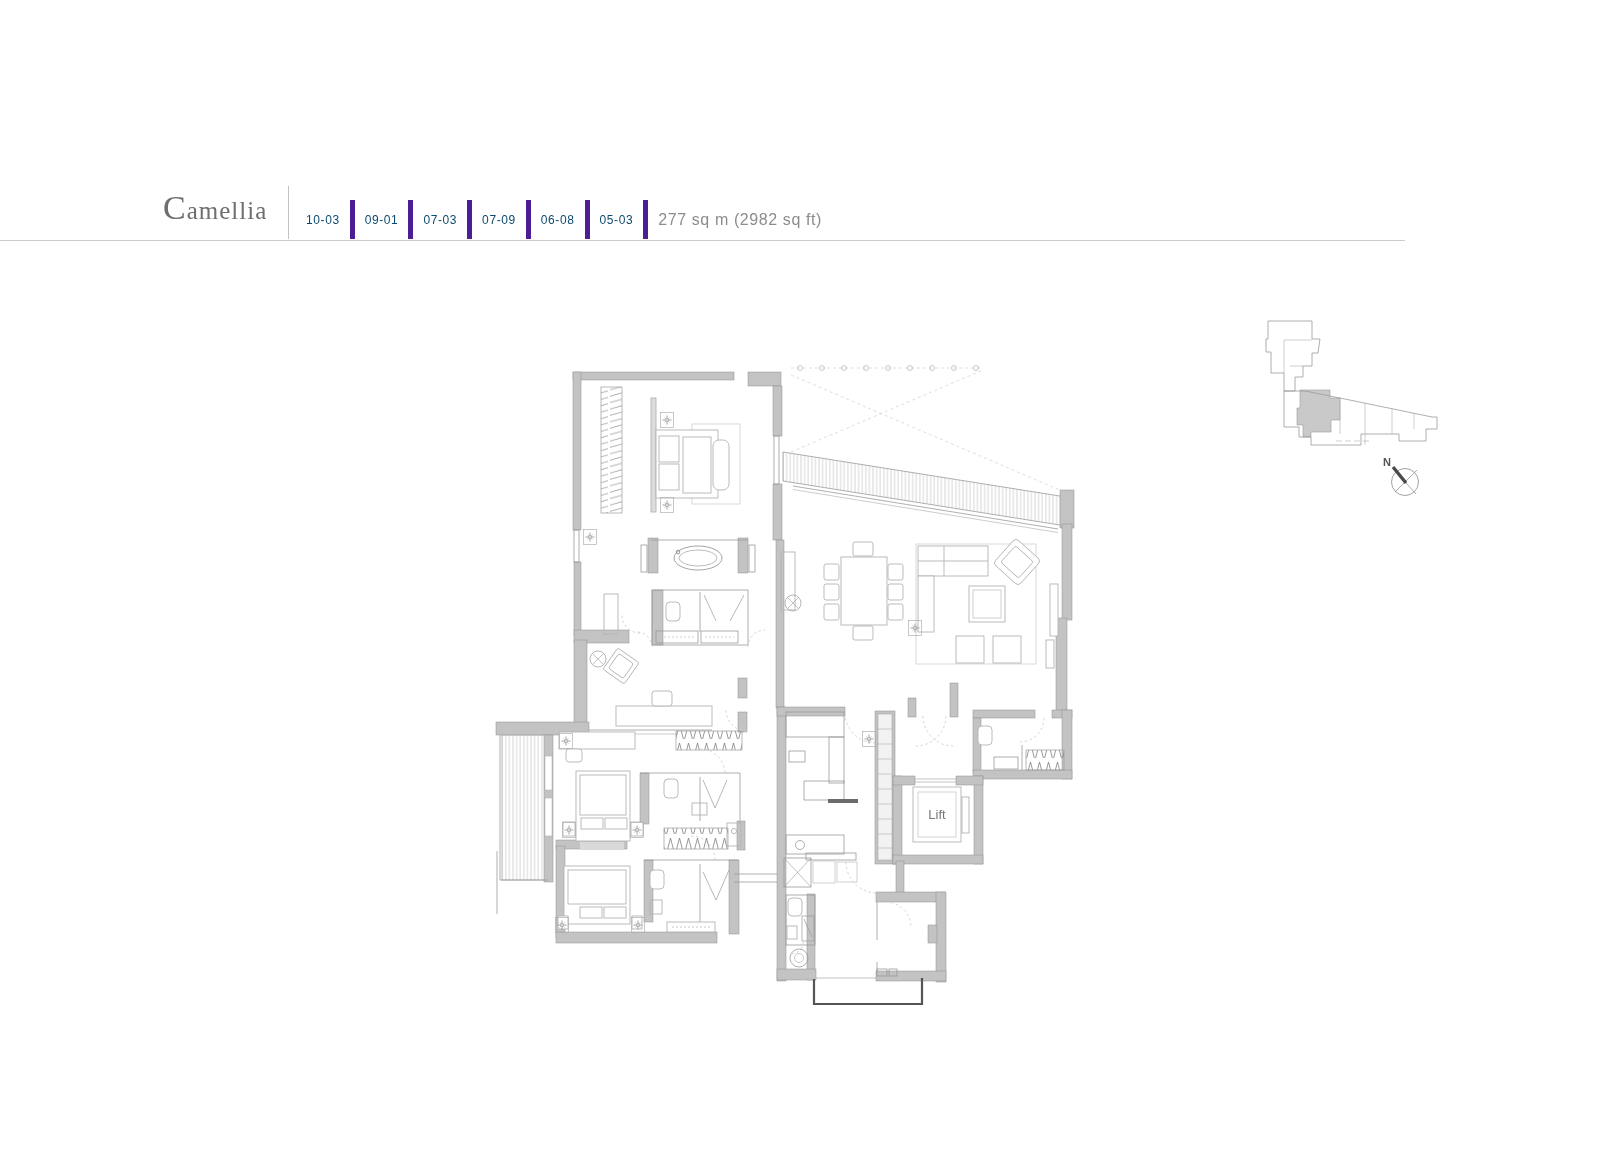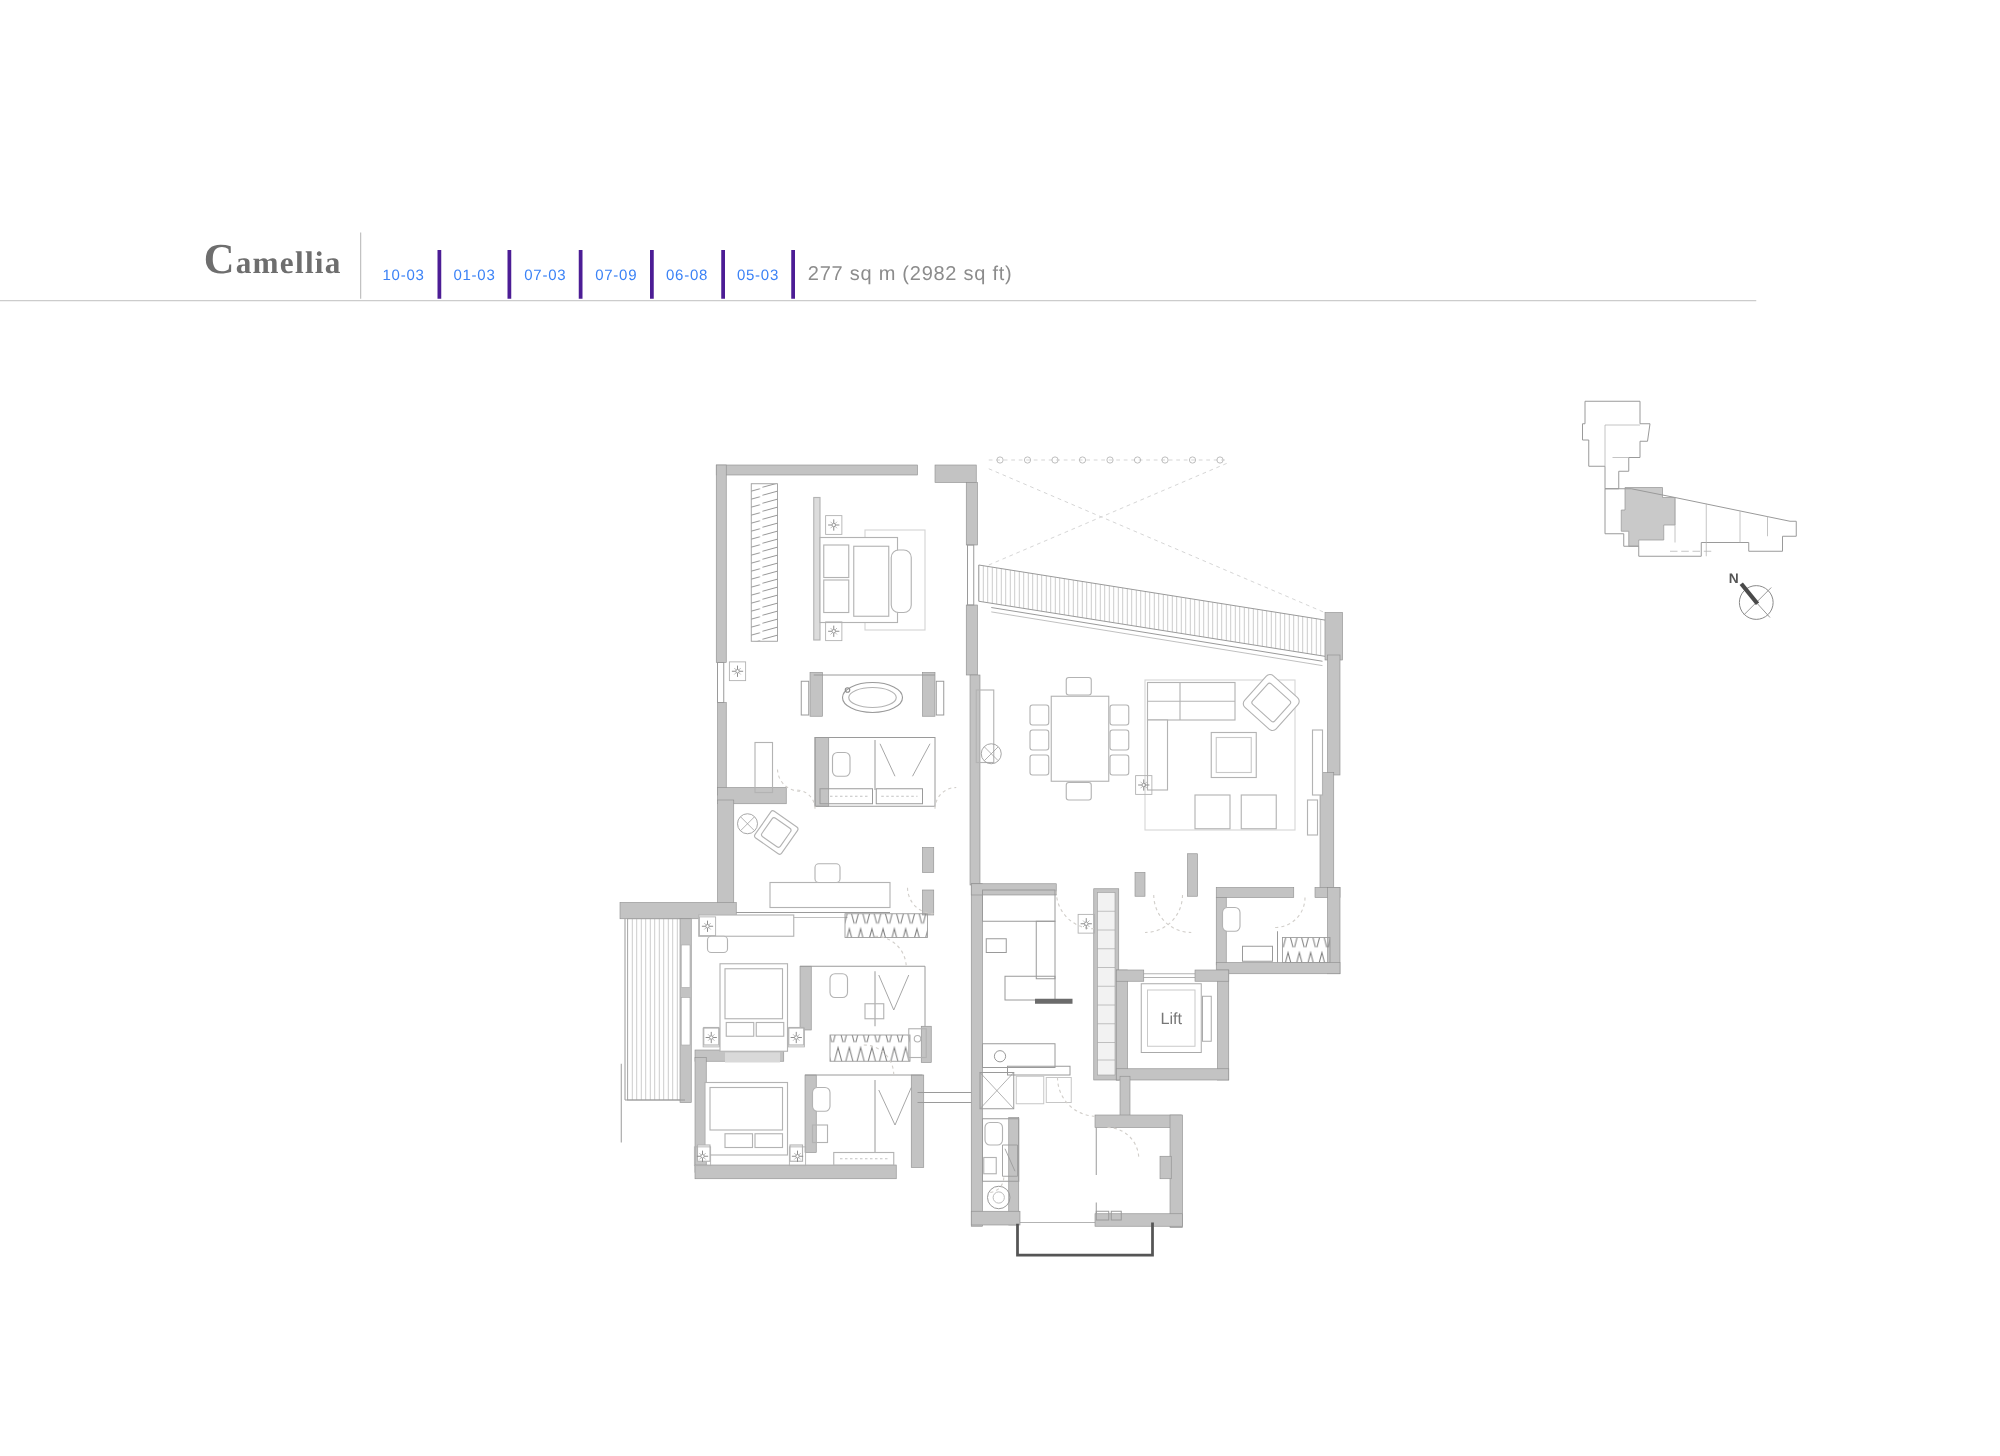--- a/index.html
+++ b/index.html
@@ -2,54 +2,54 @@
 <html><head>
 <meta charset="utf-8">
 <style>
   html,body{margin:0;padding:0;}
   body{
     width:1600px;height:1165px;position:relative;background:#ffffff;
     font-family:"Liberation Sans", sans-serif;overflow:hidden;
   }
   .page-title{
     position:absolute;left:163px;top:188px;margin:0;
-    font-family:"Liberation Serif", serif;font-weight:700;
+    font-family:"Liberation Serif", serif;font-weight:400;
     font-size:25px;color:#6e6e6e;letter-spacing:1px;line-height:40px;
   }
   .page-title::first-letter{font-size:34px;}
   .title-divider{
     position:absolute;left:288px;top:186px;width:1px;height:53px;background:#c2c2c2;
   }
   .unit-row{
     position:absolute;left:296px;top:200px;height:39px;
     display:flex;align-items:center;list-style:none;margin:0;padding:0;
   }
   .unit-cell{
     height:39px;display:flex;align-items:center;
-    padding:0 10px;border-right:3px solid #4c1d95;
-    font-size:12px;color:#3b82f6;letter-spacing:0.6px;white-space:nowrap;
+    padding:0 10px;border-right:5px solid #4c1d95;
+    font-size:12px;color:#0c4a6e;letter-spacing:0.6px;white-space:nowrap;
   }
   .area-cell{
     height:39px;display:flex;align-items:center;padding:0 0 0 10px;
     font-size:16px;color:#8c8c8c;letter-spacing:0.6px;white-space:nowrap;
   }
   .header-rule{
     position:absolute;left:0;top:240px;width:1405px;height:1px;background:#cccccc;
   }
   svg text{font-family:"Liberation Sans", sans-serif;}
   .plan-svg{position:absolute;left:0;top:0;}
 </style>
 </head>
 <body>
 
 <h1 class="page-title">Camellia</h1>
 <div class="title-divider"></div>
 <ul class="unit-row">
   <li class="unit-cell">10-03</li>
-  <li class="unit-cell">01-03</li>
+  <li class="unit-cell">09-01</li>
   <li class="unit-cell">07-03</li>
   <li class="unit-cell">07-09</li>
   <li class="unit-cell">06-08</li>
   <li class="unit-cell">05-03</li>
   <li class="area-cell">277 sq m (2982 sq ft)</li>
 </ul>
 <div class="header-rule"></div>
 
 <svg class="plan-svg" width="1600" height="1165" viewBox="0 0 1600 1165" xmlns="http://www.w3.org/2000/svg">
   <defs>

